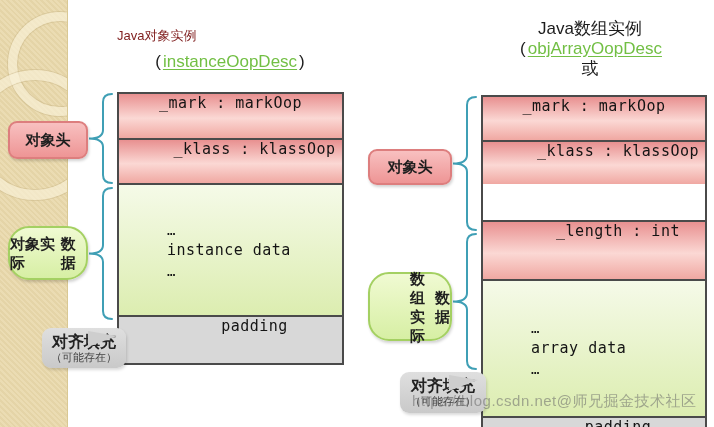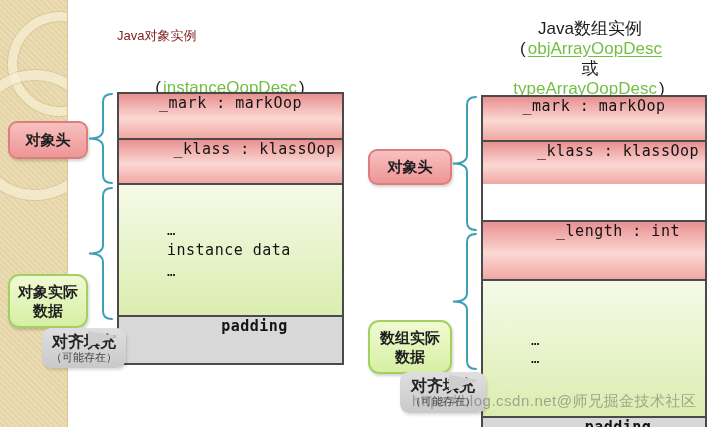--- a/index.html
+++ b/index.html
@@ -19,36 +19,36 @@
   .ring.r1{left:8px;top:12px;width:86px;height:86px;}
   .ring.r2{left:-30px;top:70px;width:110px;height:110px;border-width:10px;}
 
   
   .memtable{position:absolute;border:2px solid #4a4a4a;box-sizing:border-box;background:#fff;}
   .memrow{box-sizing:border-box;display:flex;align-items:flex-start;justify-content:center;
     font-family:"DejaVu Sans Mono","Liberation Mono",monospace;font-size:15px;color:#141414;letter-spacing:0.5px;}
   .memrow + .memrow{border-top:2px solid #4a4a4a;padding-left:48px;}
   .row-pink{background:linear-gradient(180deg,#e89090 0%,#fbd8d4 55%,#f0a8a2 100%);}
   .row-green{background:linear-gradient(180deg,#f5fae8 0%,#dcedb0 100%);flex-direction:column;line-height:23px;}
-  .row-gray{background:#d8d8d8;font-weight:bold;}
+  .row-gray{background:#d8d8d8;}
   .ellipsis{font-size:14px;line-height:18px;}
 
   
   .title{position:absolute;text-align:left;font-size:13px;color:#7f1d1d;}
   .subtitle{position:absolute;text-align:center;font-size:17px;color:#1c1c1c;line-height:20px;margin-top:13px;}
   .greenlink{color:#72bf44;text-decoration:underline;text-underline-offset:2px;cursor:pointer;}
   .paren{margin:0 2px;}
 
   
   .tag{position:absolute;display:flex;align-items:center;justify-content:center;
     font-weight:bold;font-size:15px;color:#1e1e1e;box-sizing:border-box;
     box-shadow:1px 2px 3px rgba(0,0,0,0.18);}
   .tag-pink{background:linear-gradient(180deg,#f8c0c0,#ee9595);border:2px solid #dd7e7e;border-radius:9px;}
-  .tag-green{background:linear-gradient(180deg,#f0fad2,#d7efa4);border:2px solid #a4d062;border-radius:11px;
-    flex-direction:column;line-height:19px;margin-top:48px;}
+  .tag-green{background:linear-gradient(180deg,#f0fad2,#d7efa4);border:2px solid #a4d062;border-radius:21px;
+    flex-direction:row;line-height:19px;}
   .callout{position:absolute;background:linear-gradient(180deg,#dfdfdf,#c9c9c9);border-radius:9px;
     display:flex;flex-direction:column;align-items:center;justify-content:center;
     box-shadow:1px 2px 3px rgba(0,0,0,0.15);box-sizing:border-box;margin-left:36px;}
   .callout .l1{font-weight:bold;font-size:16px;color:#222;line-height:18px;}
   .callout .l2{font-size:11px;color:#444;line-height:13px;text-align:right;}
   .pointer{position:absolute;width:0;height:0;border-top:5px solid transparent;
     border-bottom:11px solid transparent;border-left:29px solid #cecece;}
 
   .brace{position:absolute;}
   .brace path{stroke:#3f9fb5;stroke-width:2;fill:none;stroke-linecap:round;}
@@ -60,21 +60,21 @@
 <body>
 
 <div id="stage">
 
   <div class="strip">
     <div class="ring r1"></div>
     <div class="ring r2"></div>
   </div>
 
   <div class="title" style="left:117px;top:27px;width:227px;">Java对象实例</div>
-  <div class="subtitle" style="left:95px;top:65px;width:270px;">
+  <div class="subtitle" style="left:95px;top:39px;width:270px;">
     <span class="paren">(</span><span class="greenlink">instanceOopDesc</span><span class="paren">)</span>
   </div>
 
   <div class="memtable" style="left:117px;top:92px;width:227px;">
     <div class="memrow row-pink" style="height:44px;">
       <span>_mark : markOop</span>
     </div>
     <div class="memrow row-pink" style="height:45px;">
       <span>_klass : klassOop</span>
     </div>
@@ -105,53 +105,53 @@
   <div class="callout" style="left:6px;top:328px;width:84px;height:40px;">
     <span class="l1">对齐填充</span>
     <span class="l2">（可能存在）</span>
   </div>
   <div class="pointer" style="left:88px;top:331px;"></div>
 
   <div class="subtitle" style="left:470px;top:6px;width:240px;">
     <div>Java数组实例</div>
     <div><span class="paren">(</span><span class="greenlink">objArrayOopDesc</span></div>
     <div>或</div>
-    <div><span class="greenlink">typeArrayOopDesc</span><span class="paren">)</span></div>
   </div>
 
   <div class="memtable" style="left:481px;top:95px;width:226px;">
     <div class="memrow row-pink" style="height:43px;">
       <span>_mark : markOop</span>
     </div>
     <div class="memrow row-pink" style="height:44px;">
       <span>_klass : klassOop</span>
     </div>
     <div class="memrow row-pink" style="height:59px;margin-top:36px;">
       <span>_length : int</span>
     </div>
     <div class="memrow row-green" style="height:137px;">
       <span class="ellipsis">…</span>
+      <span>array data</span>
       <span class="ellipsis">…</span>
     </div>
     <div class="memrow row-gray" style="height:45px;">
       <span>padding</span>
     </div>
   </div>
 
   <svg class="brace" style="left:452px;top:95px;" width="26" height="137" viewBox="0 0 26 137">
     <path d="M24 2 Q15 2 15 10 L15 60 Q15 68.5 1 68.5 Q15 68.5 15 77 L15 127 Q15 135 24 135"></path>
   </svg>
   <svg class="brace" style="left:452px;top:232px;" width="26" height="139" viewBox="0 0 26 139">
     <path d="M24 2 Q15 2 15 10 L15 61 Q15 69.5 1 69.5 Q15 69.5 15 78 L15 129 Q15 137 24 137"></path>
   </svg>
 
   <div class="tag tag-pink" style="left:368px;top:149px;width:84px;height:36px;">
     <span>对象头</span>
   </div>
-  <div class="tag tag-green" style="left:368px;top:272px;width:84px;height:54px;">
+  <div class="tag tag-green" style="left:368px;top:272px;width:84px;height:69px;padding-left:40px;">
     <span>数组实际</span>
     <span>数据</span>
   </div>
   <div class="callout" style="left:364px;top:372px;width:86px;height:41px;">
     <span class="l1">对齐填充</span>
     <span class="l2">（可能存在）</span>
   </div>
   <div class="pointer" style="left:449px;top:375px;"></div>
 
   <div class="watermark">https://blog.csdn.net@师兄掘金技术社区</div>

